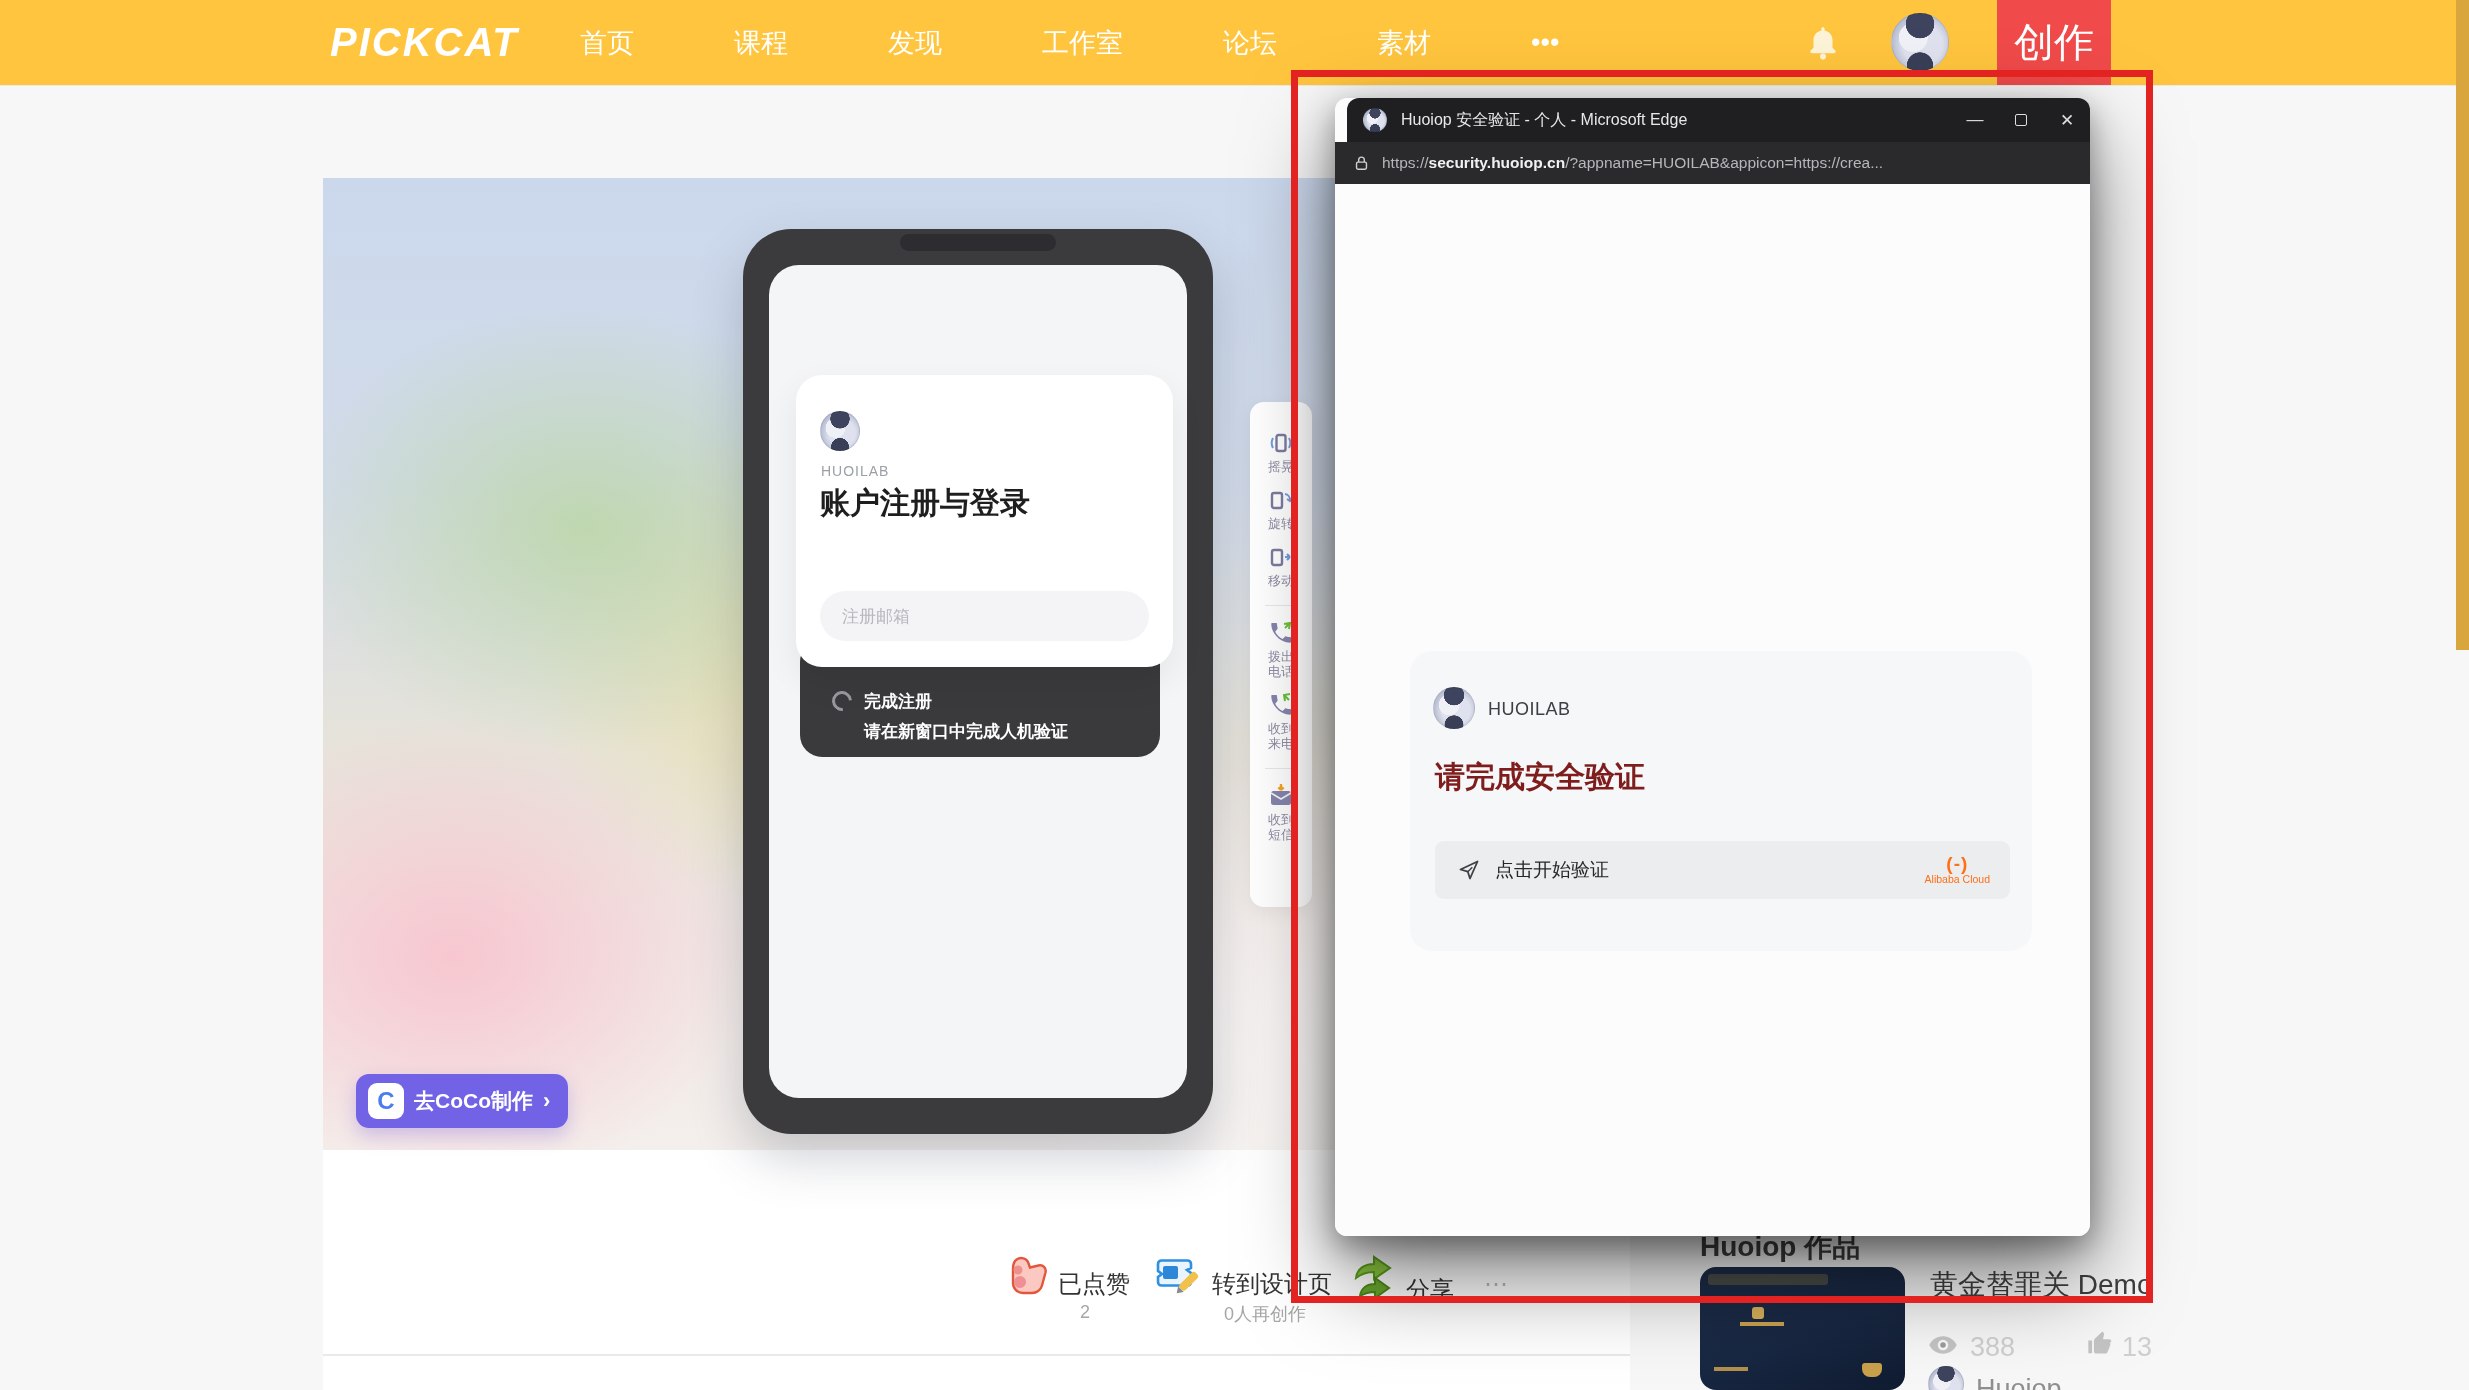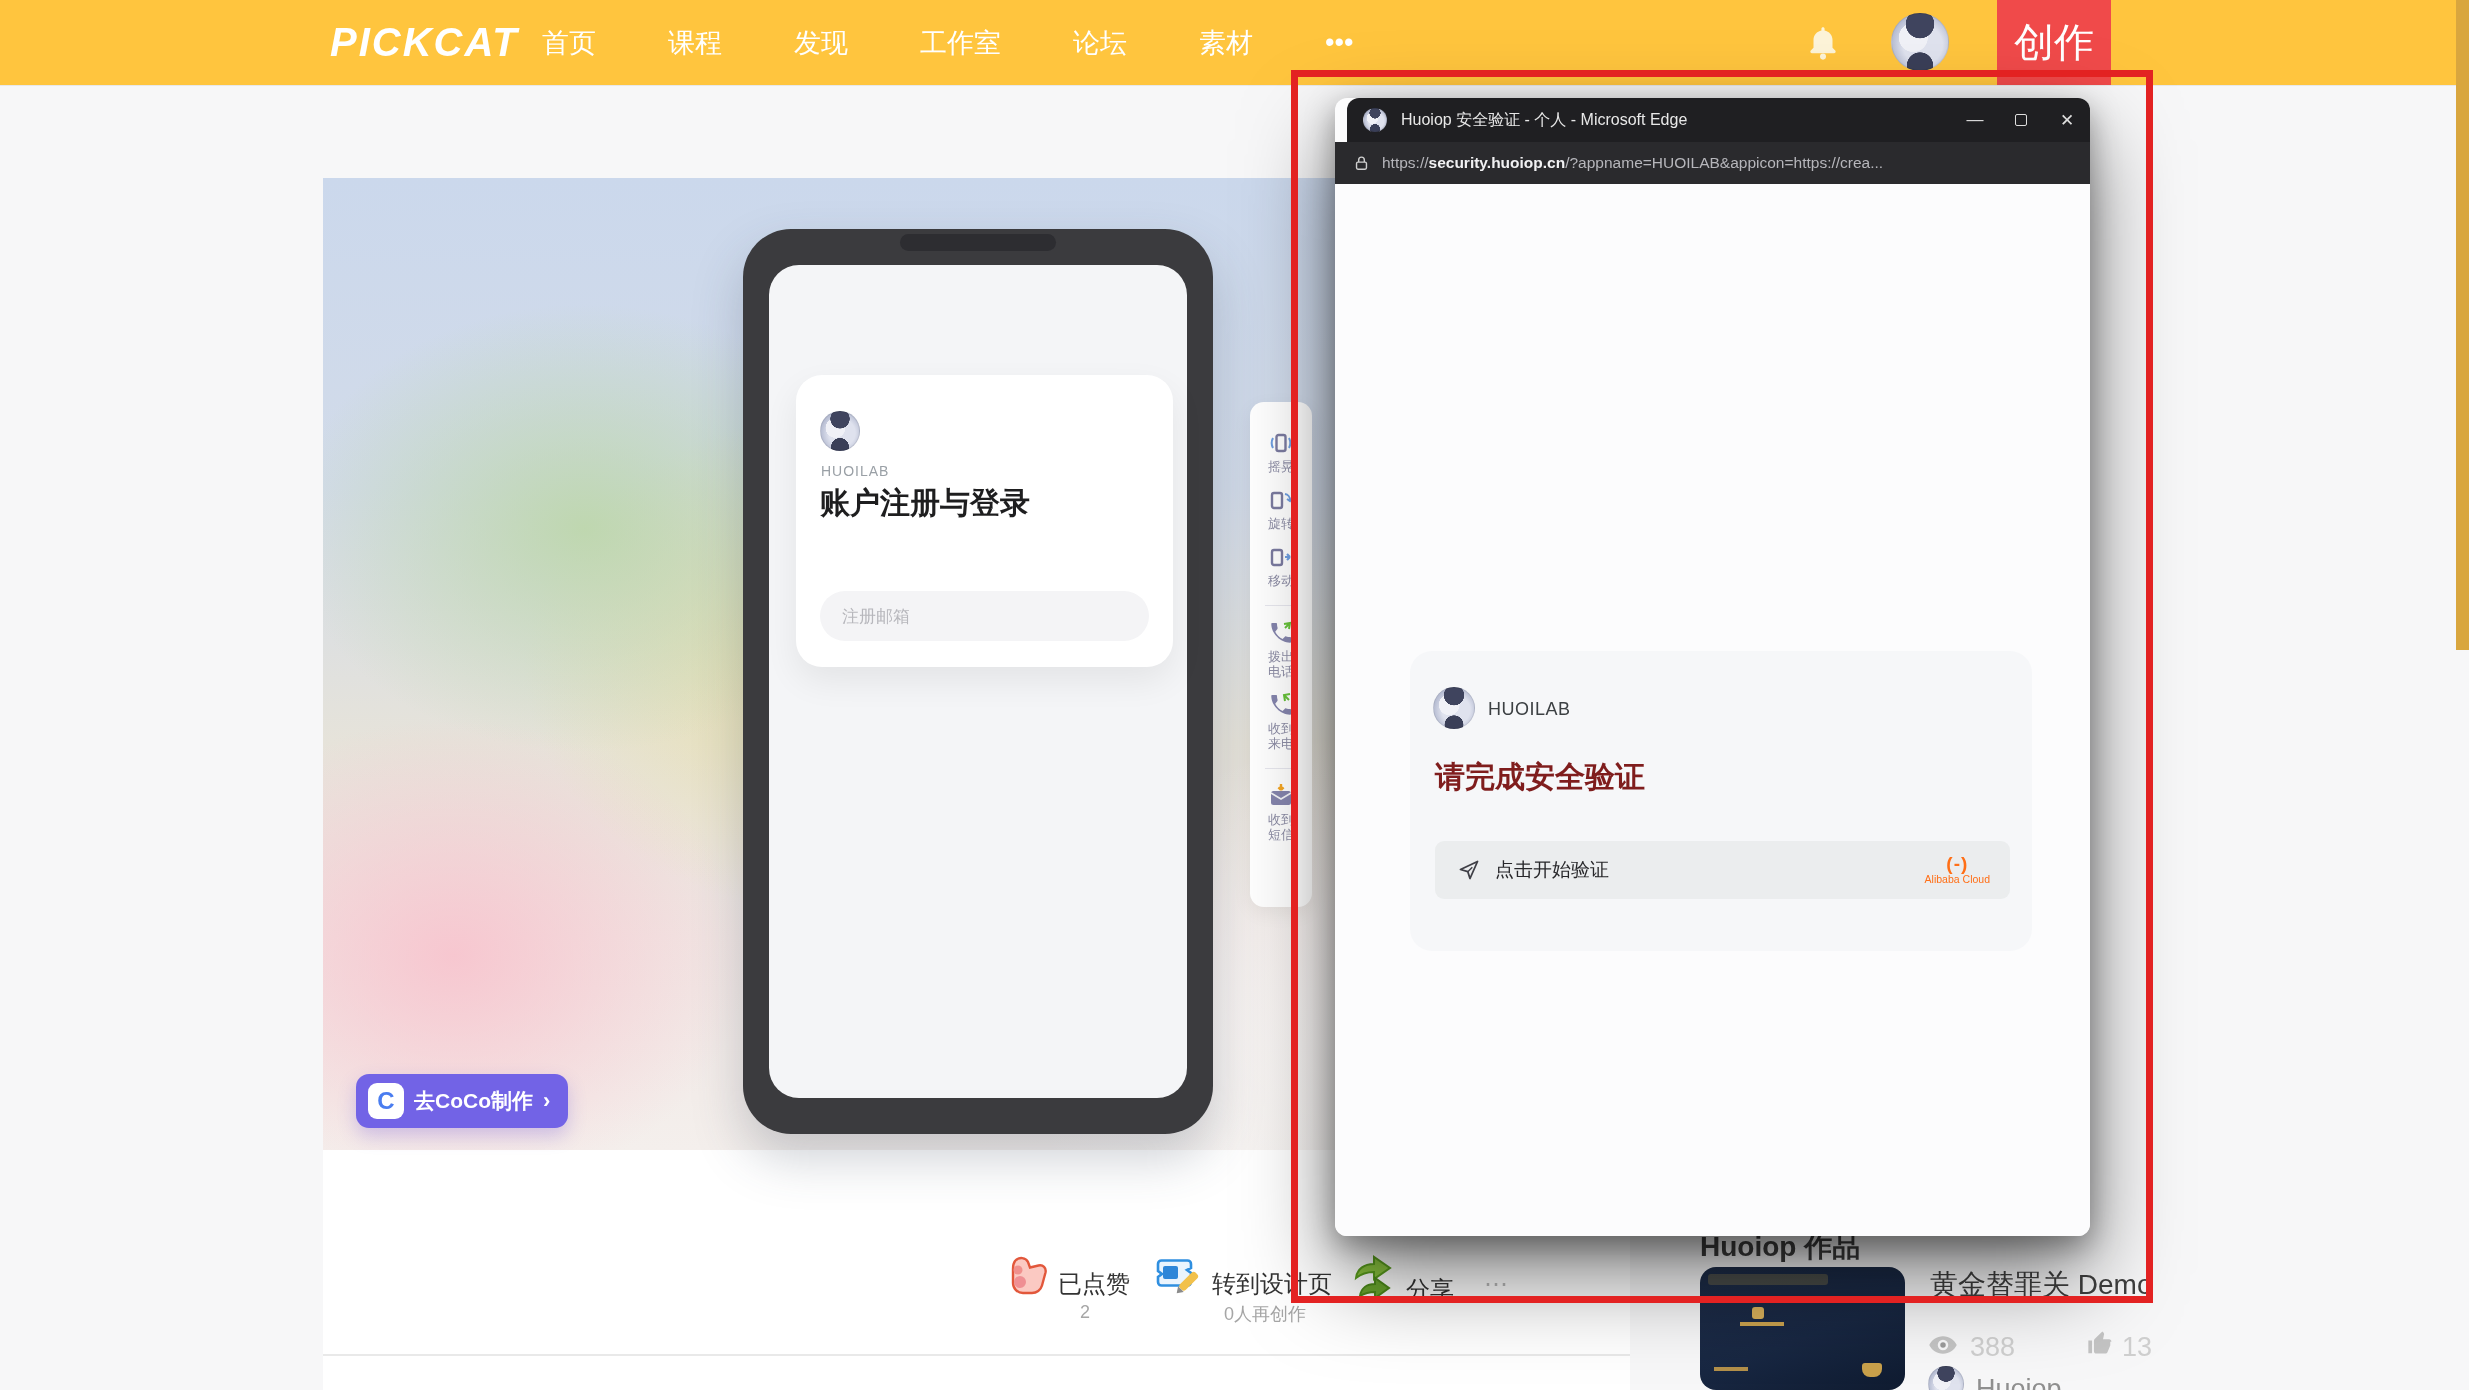--- a/index.html
+++ b/index.html
@@ -5,21 +5,21 @@
   * { box-sizing: border-box; margin: 0; padding: 0; }
   html,body { background:#f7f7f8; }
   body { font-family: "Liberation Sans", "DejaVu Sans", sans-serif; }
   #stage { position:relative; width:2469px; height:1390px; overflow:hidden; background:#f7f7f8; }
 
   
   .header { position:absolute; left:0; top:0; width:2469px; height:85px;
     background:var(--header_yellow,#ffc53e); z-index:5; box-shadow:0 1px 0 rgba(0,0,0,.06); }
   .logo { position:absolute; left:330px; top:20px; font-size:40px; font-weight:800;
     font-style:italic; color:#fff; letter-spacing:2px; }
-  .nav { position:absolute; left:542px; top:0; height:85px; display:flex; align-items:center; gap:72px; }
+  .nav { position:absolute; left:580px; top:0; height:85px; display:flex; align-items:center; gap:100px; }
   .nav-item { color:#fff; font-size:27px; white-space:nowrap; cursor:pointer; }
   .bell { position:absolute; left:1804px; top:24px; width:38px; height:38px; }
   .avatar { border-radius:50%;
     background:
       radial-gradient(circle at 50% 18%, #3f445e 0 26%, transparent 27%),
       radial-gradient(circle at 50% 92%, #3a3f58 0 22%, transparent 23%),
       radial-gradient(circle at 38% 42%, #f0f1f7 0 30%, transparent 31%),
       radial-gradient(circle at 55% 55%, #dfe2ee 0 45%, #b9bfd4 70%, #9aa2bd 100%);
     border:1px solid rgba(0,0,0,.08); }
   .header-avatar { position:absolute; left:1891px; top:13px; width:58px; height:58px; }
@@ -161,20 +161,25 @@
 
   <div class="scroll-thumb"></div>
 
   <div class="hero"></div>
 
   <div class="phone">
     <div class="phone-screen"></div>
     <div class="phone-notch"></div>
   </div>
 
+  <div class="toast">
+    <div class="spinner"></div>
+    <div class="toast-title">完成注册</div>
+    <div class="toast-desc">请在新窗口中完成人机验证</div>
+  </div>
 
   <div class="reg-card">
     <div class="avatar reg-avatar"></div>
     <div class="reg-brand">HUOILAB</div>
     <div class="reg-title">账户注册与登录</div>
     <div class="reg-input" style="top:216px;text-align:right;">注册邮箱</div>
   </div>
 
   <div class="coco-btn">
     <div class="coco-ico">C</div>

